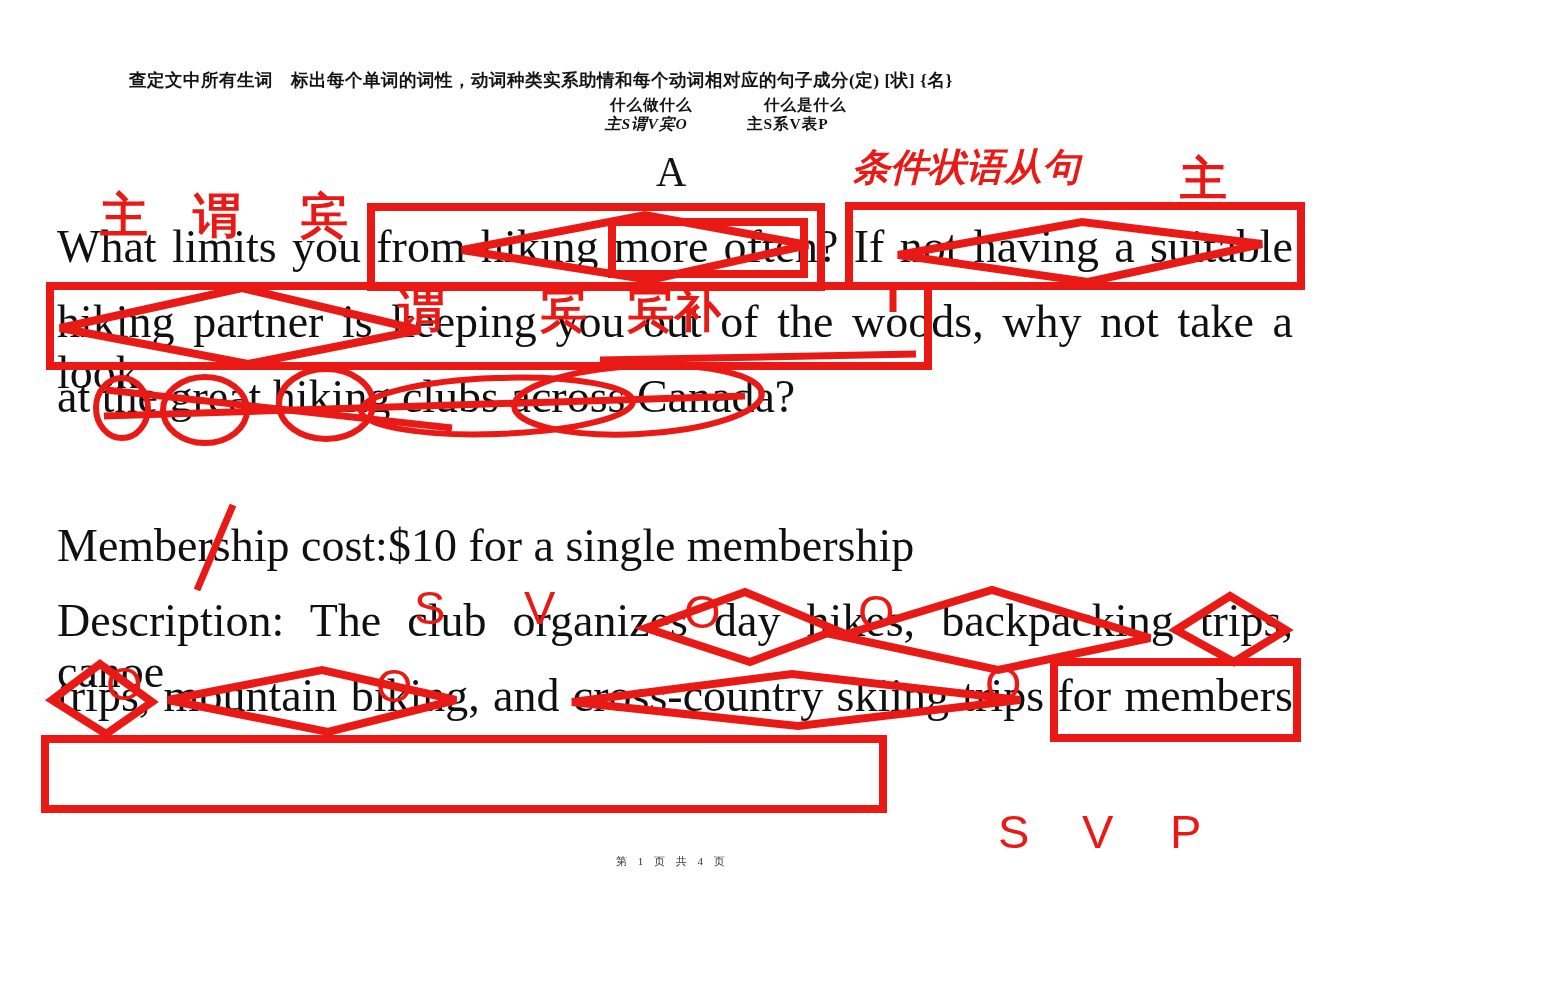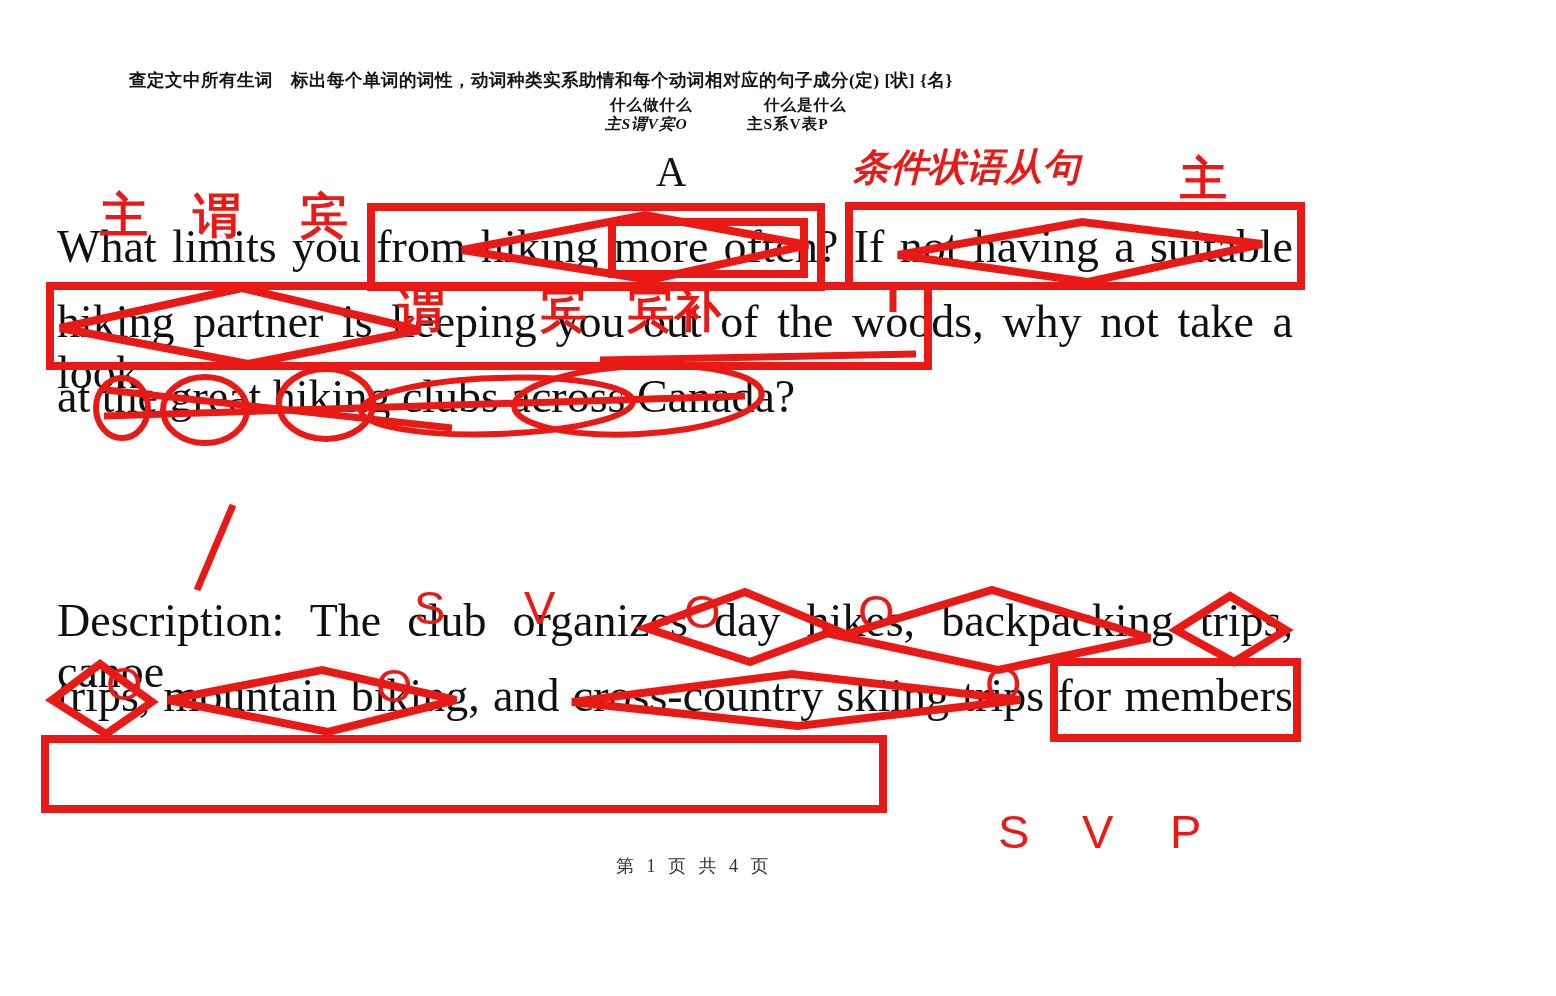--- a/index.html
+++ b/index.html
@@ -30,21 +30,21 @@
   .wb2{left:540px;top:279px;font-size:47px;}
   .wb3{left:627px;top:279px;font-size:47px;text-align:right;}
   .mark{position:absolute;font-family:"Liberation Sans",sans-serif;font-weight:500;font-size:47px;}
   .svoo-s{left:414px;top:580px;} .svoo-v{left:524px;top:580px;}
   .svoo-o1{left:684px;top:584px;} .svoo-o2{left:858px;top:584px;}
   .om1{left:106px;top:656px;} .om2{left:376px;top:658px;} .om3{left:985px;top:656px;}
   .svp-s{left:998px;top:804px;} .svp-v{left:1082px;top:804px;} .svp-p{left:1170px;top:804px;}
   .handwrite{position:absolute;left:62px;top:832px;font-family:"Liberation Sans",sans-serif;
     font-weight:700;font-size:54px;letter-spacing:1px;}
   
-  .footer{position:absolute;left:616px;top:854px;font-size:18px;letter-spacing:4px;color:#333;}
+  .footer{position:absolute;left:616px;top:854px;font-size:11px;letter-spacing:4px;color:#333;}
   
   .overlay{position:absolute;left:0;top:0;width:1556px;height:996px;pointer-events:none;}
   .overlay *{fill:none;stroke:#e91a16;}
   .bx{stroke-width:8;}
   .dm{stroke-width:8;stroke-linejoin:miter;}
   .el{stroke-width:6;}
   .ln{stroke-width:7;stroke-linecap:butt;}
 </style>
 </head>
 <body>
@@ -55,20 +55,21 @@
   <div class="hdr-sm h2l">什么做什么</div>
   <div class="hdr-sm h2r">什么是什么</div>
   <div class="hdr-sm h3l">主S谓V宾O</div>
   <div class="hdr-sm h3r">主S系V表P</div>
 
   <div class="title-a">A</div>
 
   <div class="pline just l1">What limits you from hiking more often? If not having a suitable</div>
   <div class="pline just l2">hiking partner is keeping you out of the woods, why not take a look</div>
   <div class="pline l3">at the great hiking clubs across Canada?</div>
+  <div class="pline l5">Membership cost:$10 for a single membership</div>
   <div class="pline just l6">Description: The club organizes day hikes, backpacking trips, canoe</div>
   <div class="pline just l7">trips, mountain biking, and cross-country skiing trips for members</div>
 
   <svg class="overlay" viewBox="0 0 1556 996">
 
     <rect class="bx" x="371" y="207" width="450" height="80"></rect>
     <rect class="bx" x="612" y="222" width="192" height="52"></rect>
     <rect class="bx" x="849" y="206" width="452" height="80"></rect>
     <rect class="bx" x="50" y="286" width="878" height="80"></rect>
     <rect class="bx" x="1054" y="662" width="243" height="76"></rect>

